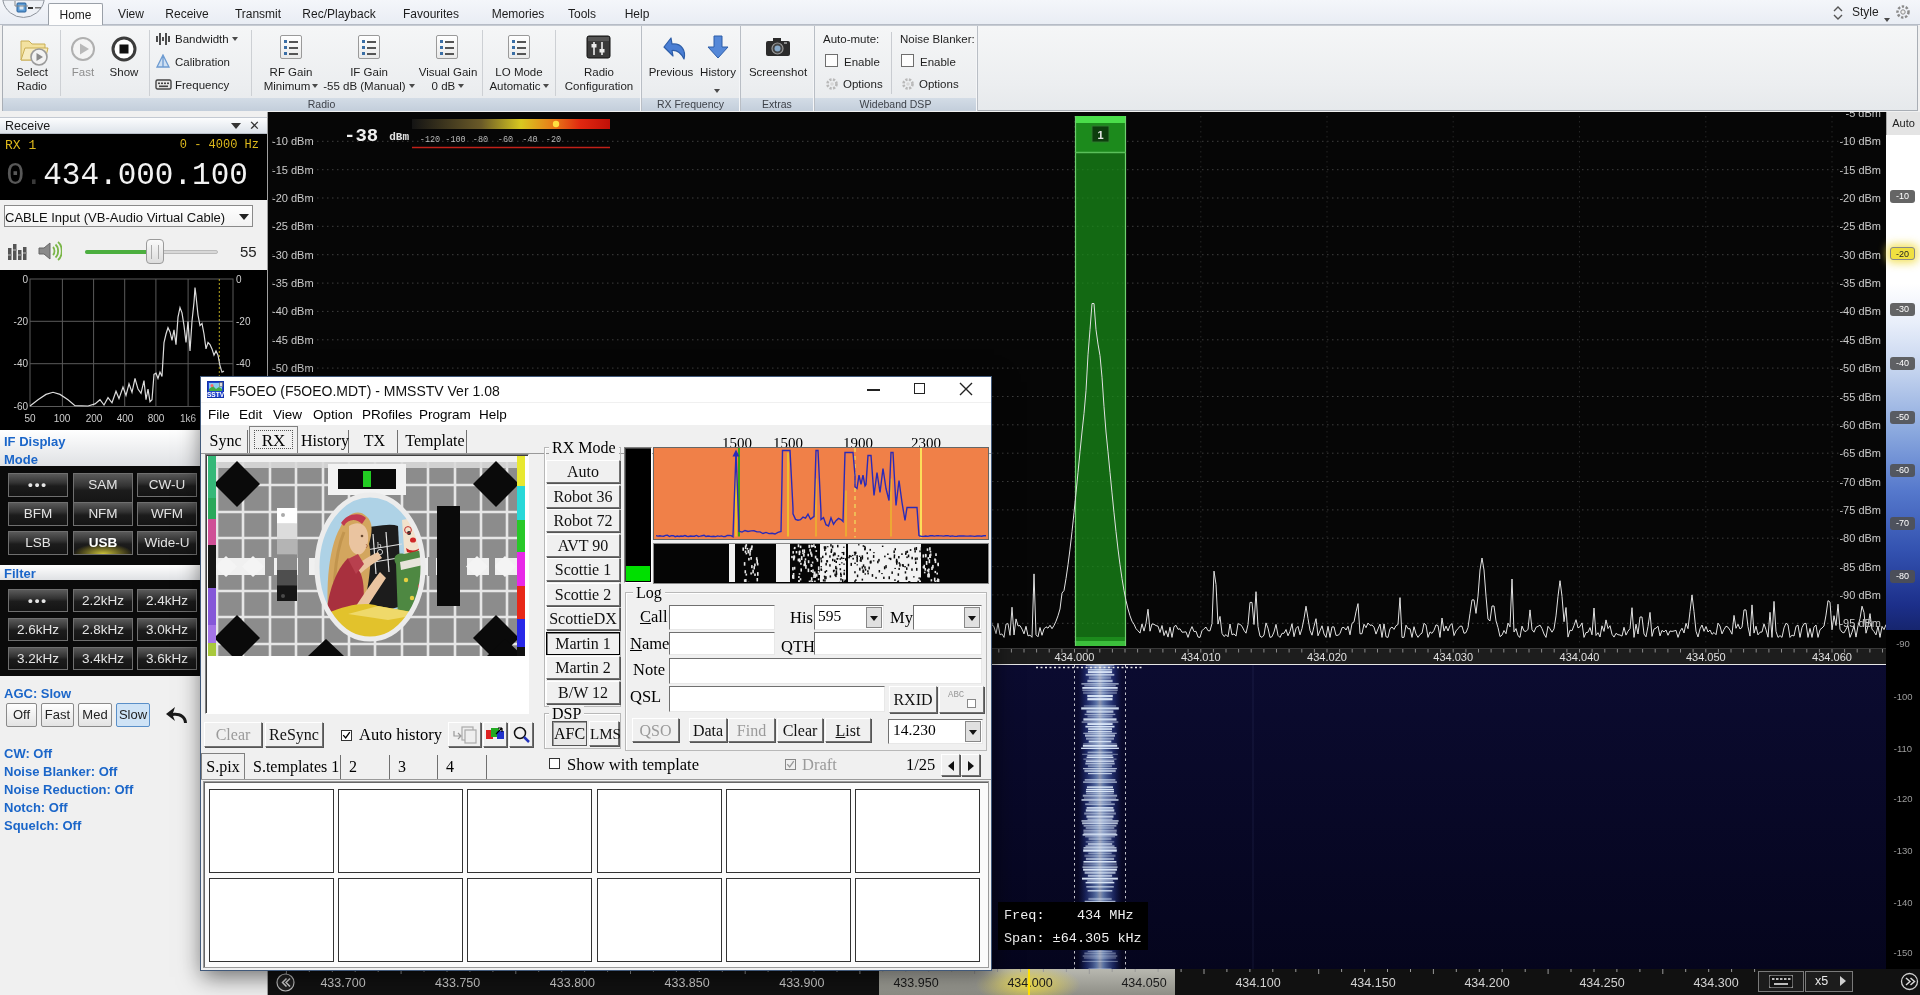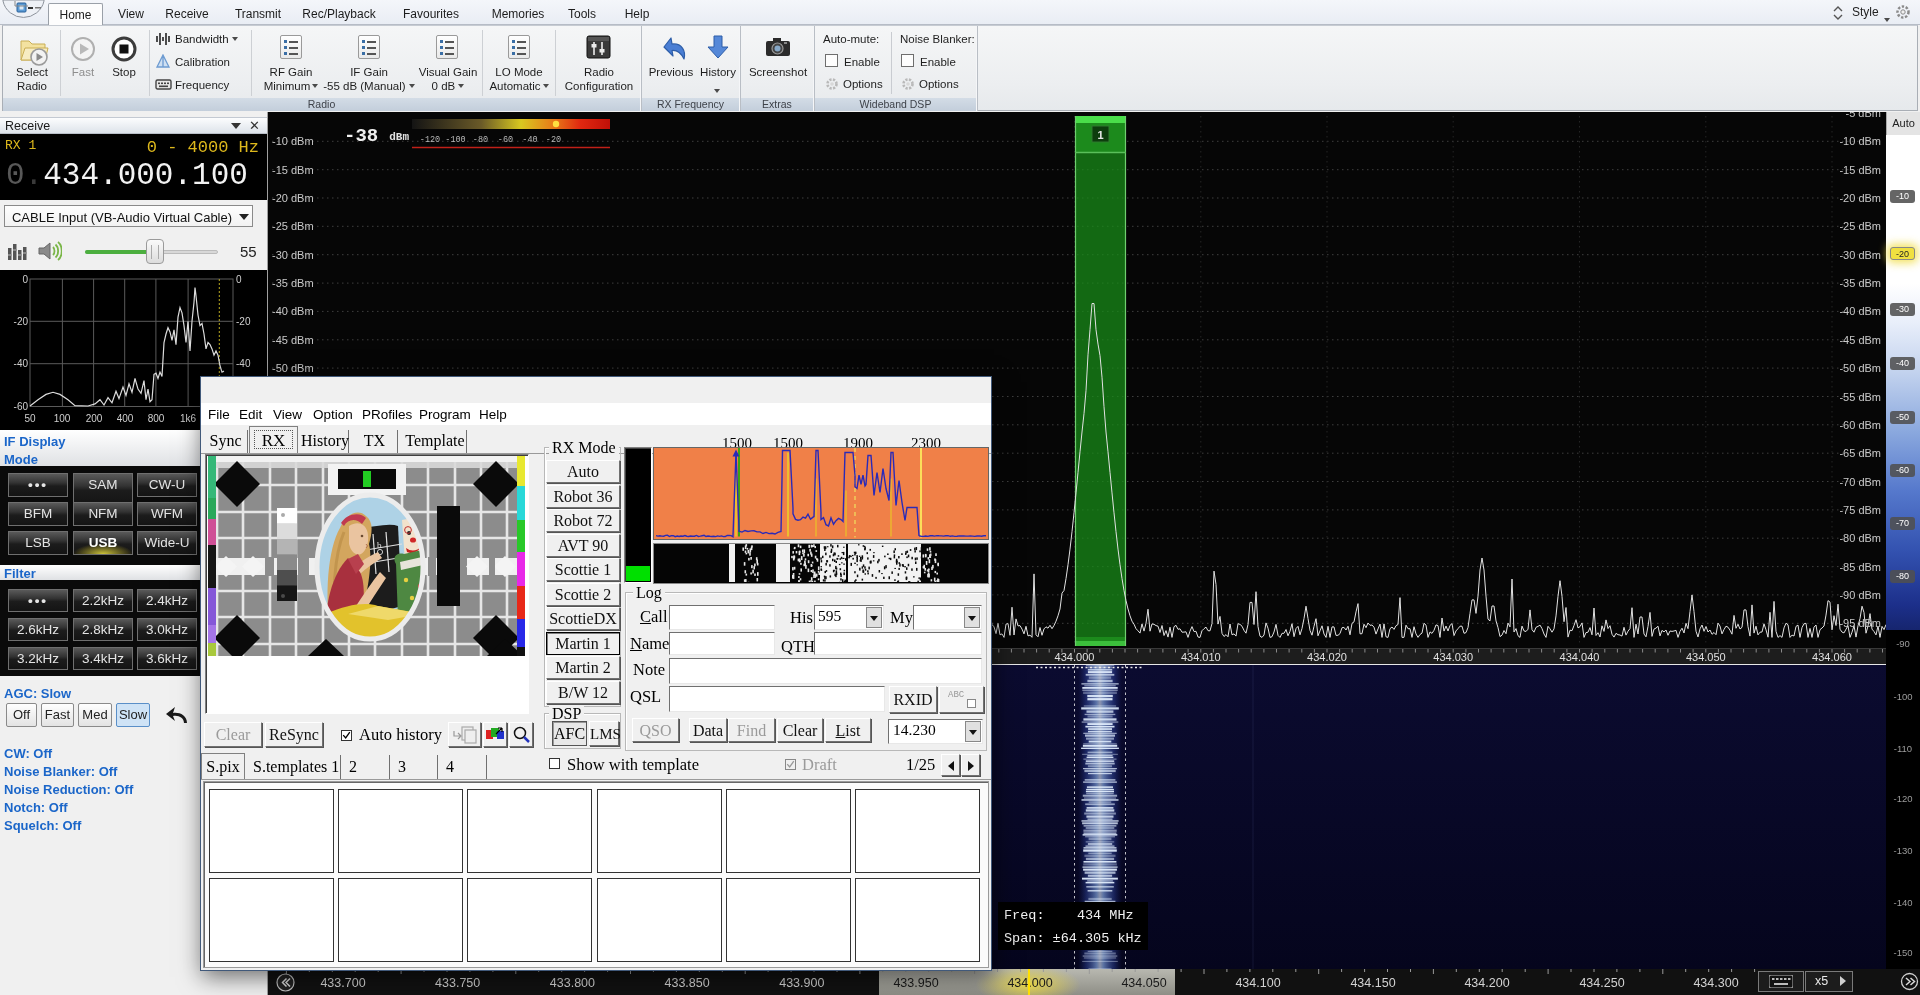--- a/index.html
+++ b/index.html
@@ -97,21 +97,21 @@
 
  <svg class="abs" style="left:67px;top:10px" width="26" height="26">
         <circle cx="13" cy="13" r="11" fill="#f4f4f4" stroke="#b0b0b0" stroke-width="2"></circle>
         <path d="M10 7.5 L19 13 L10 18.5 Z" fill="#b9b9b9"></path>
       </svg>
  <div class="btxt" style="left:53px;top:40px;width:54px;color:#8e8e8e">Fast</div>
  <svg class="abs" style="left:108px;top:10px" width="26" height="26">
         <circle cx="13" cy="13" r="11" fill="#fff" stroke="#3c3c3c" stroke-width="3"></circle>
         <rect x="8.5" y="8.5" width="9" height="9" fill="#111"></rect>
       </svg>
- <div class="btxt" style="left:94px;top:40px;width:54px">Stop</div>
+ <div class="btxt" style="left:94px;top:40px;width:54px">Show</div>
  <div class="rsep" style="left:146px"></div>
 
  <svg class="abs" style="left:152px;top:6px" width="17" height="14">
         <g stroke="#222" stroke-width="1.6">
           <line x1="2" y1="4" x2="2" y2="10"></line>
           <line x1="5" y1="1" x2="5" y2="13"></line>
           <line x1="8" y1="5" x2="8" y2="9"></line>
           <line x1="11" y1="1" x2="11" y2="13"></line>
           <line x1="14" y1="4" x2="14" y2="10"></line>
         </g>
@@ -226,26 +226,26 @@
 <div class="abs" id="lpanel">
 
  <div class="abs" style="left:0;top:5px;width:267px;height:17px;background:linear-gradient(#fcfdfe,#dde3ea);border-top:1px solid #c3c9d2;border-bottom:1px solid #b9bfc8">
    <div class="abs" style="left:5px;top:1px;font-size:12.5px;color:#1a1a1a">Receive</div>
    <div class="abs" style="left:231px;top:5px;width:0;height:0;border-left:5px solid transparent;border-right:5px solid transparent;border-top:6px solid #333"></div>
    <div class="abs" style="left:249px;top:0px;font-size:13px;color:#333">✕</div>
  </div>
 
  <div class="abs" style="left:0;top:22px;width:267px;height:66px;background:#000;font-family:'Liberation Mono',monospace">
    <div class="abs" style="left:5px;top:4px;font-size:13px;color:#ddb81c">RX 1</div>
-   <div class="abs" style="right:8px;top:4px;font-size:17px;color:#ddb81c">0 - 4000 Hz</div>
+   <div class="abs" style="right:8px;top:4px;font-size:12px;color:#ddb81c">0 - 4000 Hz</div>
    <div class="abs" style="left:6px;top:24px;font-size:31px;color:#585858">0<span style="color:#3a3a3a">.</span><span style="color:#f2f2f2">434.000.100</span></div>
  </div>
 
  <div class="abs" style="left:4px;top:93px;width:249px;height:22px;background:linear-gradient(#fefefe,#f2f2f2);border:1px solid #8a8a8a">
-   <div class="abs" style="left:0;top:4px;width:234px;text-align:center;font-size:13px;color:#111;white-space:nowrap">CABLE Input (VB-Audio Virtual Cable)</div>
+   <div class="abs" style="left:0;top:4px;width:234px;text-align:left;font-size:13px;color:#111;white-space:nowrap">CABLE Input (VB-Audio Virtual Cable)</div>
    <div class="abs" style="left:234px;top:8px;width:0;height:0;border-left:5px solid transparent;border-right:5px solid transparent;border-top:6px solid #222"></div>
  </div>
 
  <svg class="abs" style="left:7px;top:128px" width="22" height="22">
         <g fill="#555">
           <rect x="1" y="8" width="3.5" height="12"></rect>
           <rect x="6" y="4" width="3.5" height="16"></rect>
           <rect x="11" y="10" width="3.5" height="10"></rect>
           <rect x="16" y="7" width="3.5" height="13"></rect>
         </g>
@@ -793,20 +793,36 @@
             <rect x="5" y="8" width="14" height="2"></rect>
           </g>
         </svg></div>
 <div class="abs" style="left:1537px;top:2px;width:48px;height:21px;background:#1c1c1c;border:1px solid #7a7a7a;color:#e8e8e8;font-size:12.5px;line-height:19px;text-align:left;padding-left:9px">x5 <span style="display:inline-block;margin-left:8px;width:0;height:0;border-top:5px solid transparent;border-bottom:5px solid transparent;border-left:6px solid #d0d0d0;vertical-align:-1px"></span></div>
 <svg class="abs" style="left:1632px;top:3px" width="19" height="19">
         <circle cx="9.5" cy="9.5" r="8" fill="#111" stroke="#d0d0d0" stroke-width="1.3"></circle>
         <path d="M6 6 L10 9.5 L6 13 M10.5 6 L14.5 9.5 L10.5 13" stroke="#d8d8d8" stroke-width="1.5" fill="none"></path>
       </svg>
 </div>
 <div class="abs" id="mm">
+<div class="abs" style="left:0;top:0;width:790px;height:26px;background:#fff;border-bottom:1px solid #f0f0f0">
+<svg class="abs" style="left:6px;top:4px" width="17" height="17">
+          <rect x="0.5" y="0.5" width="16" height="16" fill="#2244cc" stroke="#1133aa"></rect>
+          <rect x="2" y="2" width="13" height="8" fill="#88ccee"></rect>
+          <path d="M2 8 L6 5 L9 8 L12 6 L15 8 L15 10 L2 10 Z" fill="#44aa44"></path>
+          <circle cx="5" cy="4.5" r="1.5" fill="#ff6666"></circle>
+          <rect x="12.5" y="1.5" width="3" height="4" fill="#ddd" stroke="#555" stroke-width="0.5"></rect>
+          <text x="8.5" y="15.5" font-size="6.5" fill="#fff" text-anchor="middle" font-family="Liberation Sans" font-weight="bold">SSTV</text>
+        </svg>
+<div class="abs mmsans" style="left:28px;top:6px;font-size:14px;color:#111">F5OEO (F5OEO.MDT) - MMSSTV Ver 1.08</div>
+<div class="abs" style="left:666px;top:12px;width:13px;height:1.5px;background:#222"></div>
+<div class="abs" style="left:713px;top:6px;width:11px;height:11px;border:1.5px solid #222"></div>
+<svg class="abs" style="left:758px;top:5px" width="14" height="14">
+          <path d="M1 1 L13 13 M13 1 L1 13" stroke="#222" stroke-width="1.4"></path>
+        </svg>
+</div>
 <div class="abs" style="left:0;top:26px;width:790px;height:22px;background:#fff"></div>
 <div class="abs mmsans" style="left:7px;top:30px;font-size:13.5px;color:#000">File</div>
 <div class="abs mmsans" style="left:38px;top:30px;font-size:13.5px;color:#000">Edit</div>
 <div class="abs mmsans" style="left:72px;top:30px;font-size:13.5px;color:#000">View</div>
 <div class="abs mmsans" style="left:112px;top:30px;font-size:13.5px;color:#000">Option</div>
 <div class="abs mmsans" style="left:161px;top:30px;font-size:13.5px;color:#000">PRofiles</div>
 <div class="abs mmsans" style="left:218px;top:30px;font-size:13.5px;color:#000">Program</div>
 <div class="abs mmsans" style="left:278px;top:30px;font-size:13.5px;color:#000">Help</div>
 <div class="abs" style="left:3px;top:53px;width:44px;height:23px;background:#f0f0f0;border-right:1.5px solid #707070;font-size:16px;text-align:center;color:#000;line-height:22px;font-family:'Liberation Serif',serif">Sync</div>
 <div class="abs" style="left:48px;top:49px;width:49px;height:27px;background:#f0f0f0;border:1px solid #808080;border-bottom:none;z-index:3">

